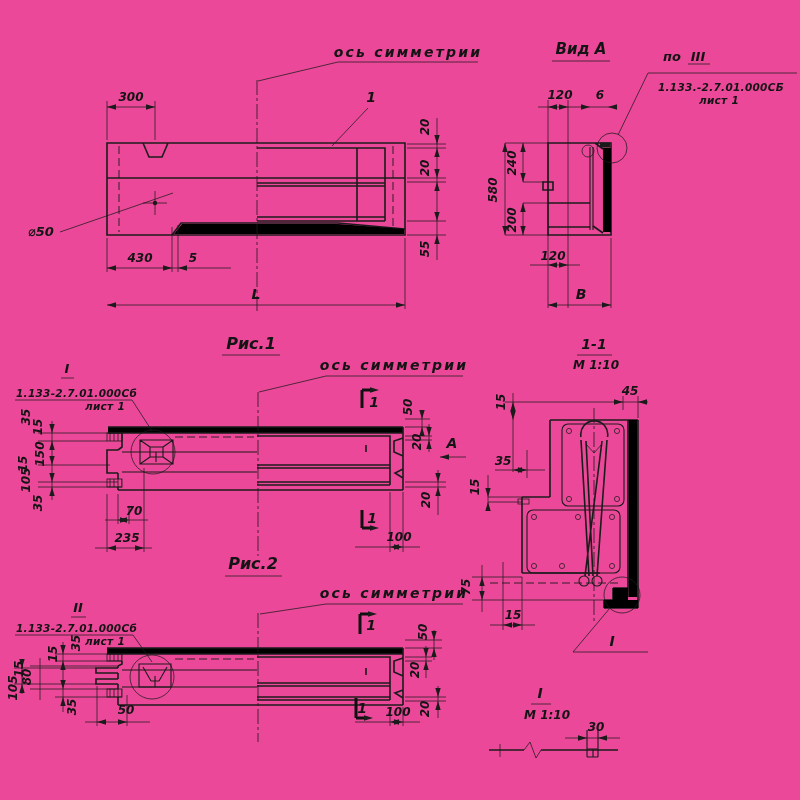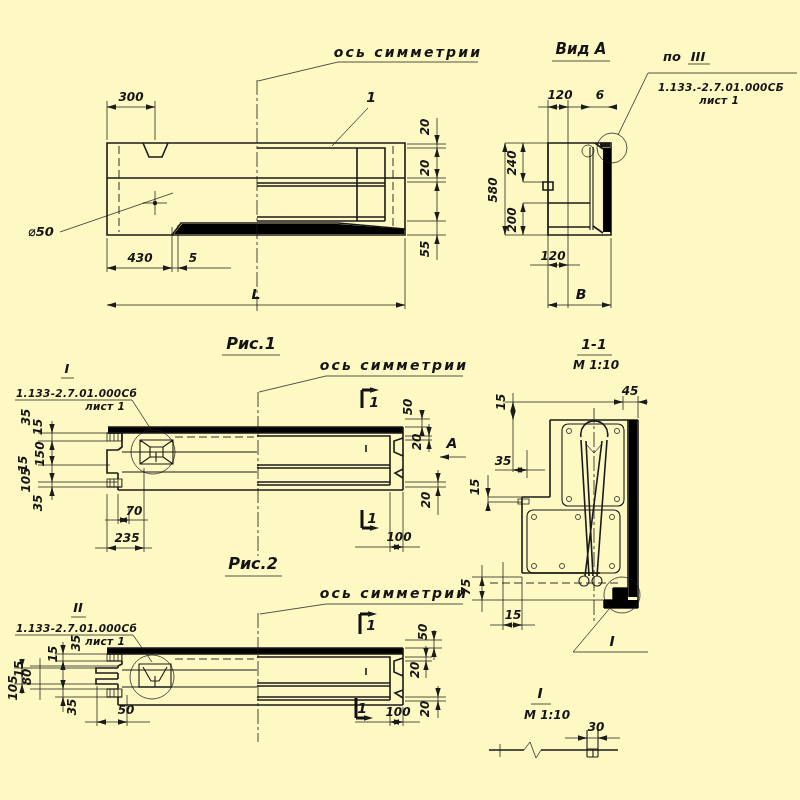--- a/index.html
+++ b/index.html
@@ -1,16 +1,16 @@
 <!DOCTYPE html>
 <html><head>
 <meta charset="utf-8">
 <style>
   html,body{margin:0;padding:0;background:#ffffff;}
-  .page{width:800px;height:800px;background:#fef9c3;position:relative;overflow:hidden;}
+  .page{width:800px;height:800px;background:#ec4899;position:relative;overflow:hidden;}
   svg{display:block;}
   .ln {stroke:#1b1b1b; stroke-width:1.6; fill:none; stroke-linejoin:miter;}
   .md {stroke:#1b1b1b; stroke-width:1.1; fill:none;}
   .tn {stroke:#1b1b1b; stroke-width:0.75; fill:none;}
   .thk{stroke:#101010; stroke-width:3; fill:none;}
   .dsh{stroke:#1b1b1b; stroke-width:0.9; fill:none; stroke-dasharray:8,4;}
   .ctr{stroke:#1b1b1b; stroke-width:0.8; fill:none; stroke-dasharray:15,3,3,3;}
   text{fill:#141414; font-family:"DejaVu Sans",sans-serif; font-style:italic;}
   .t10{font-size:10.5px; font-weight:600; letter-spacing:0.3px;}
   .t12{font-size:12px; font-weight:600;}

